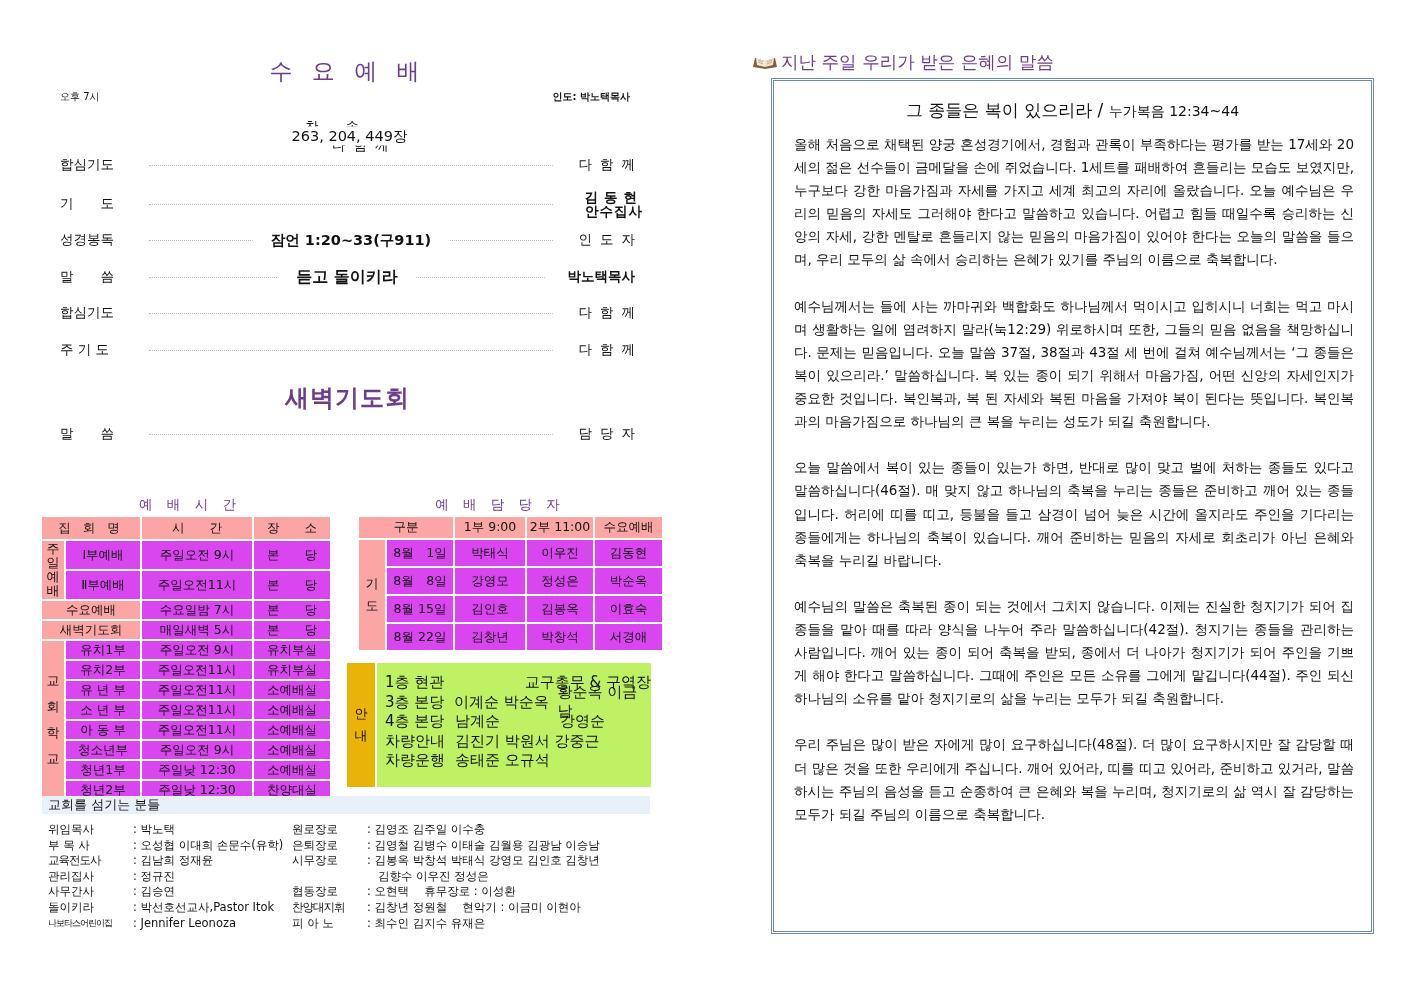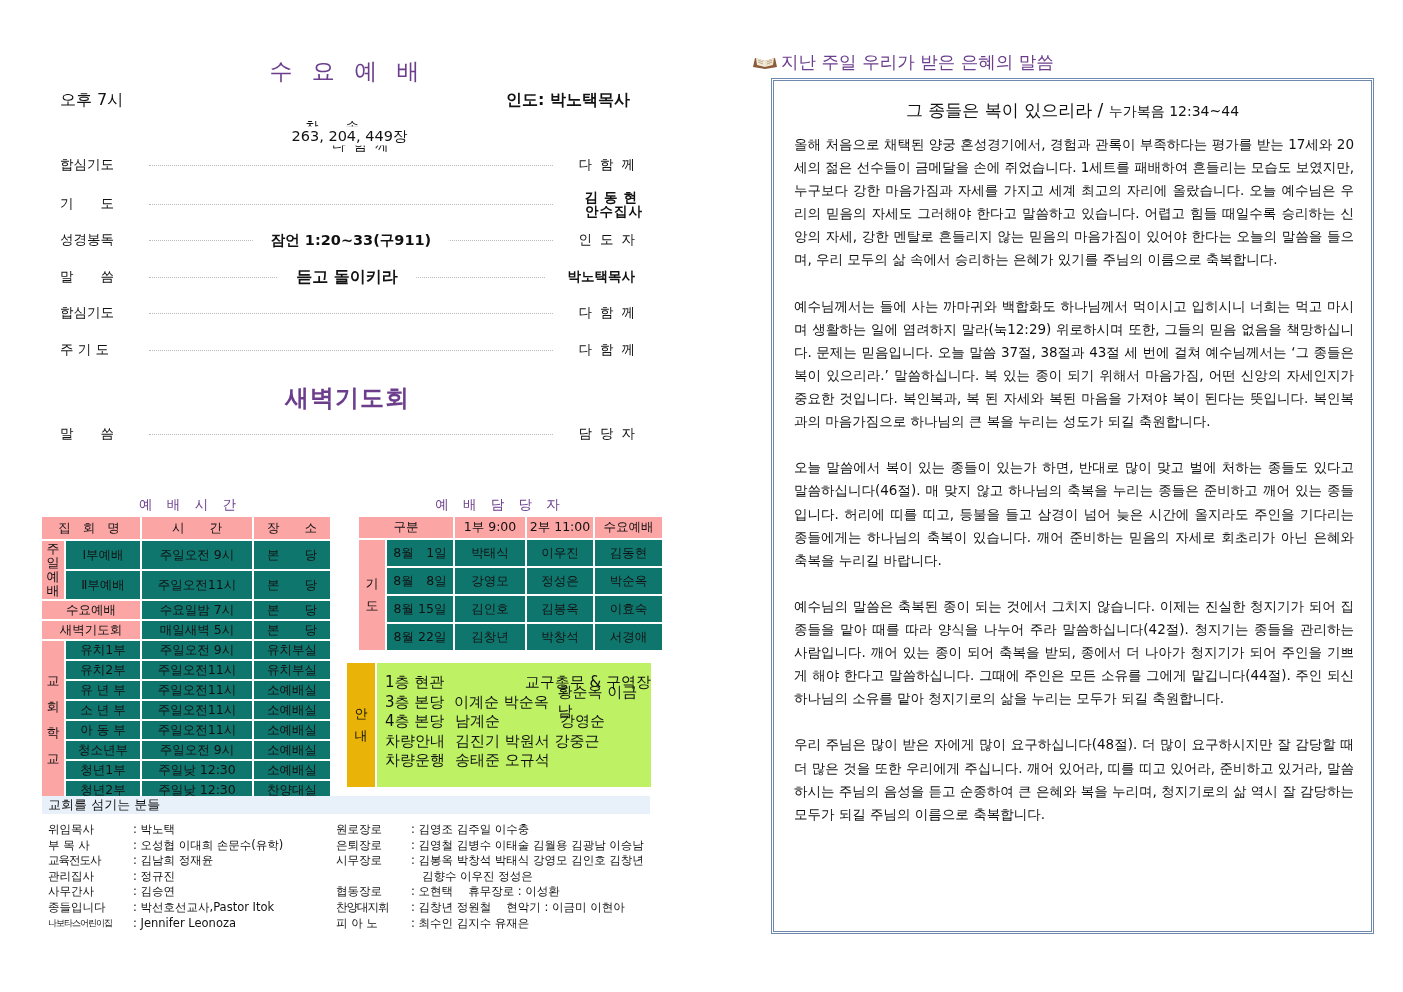--- a/index.html
+++ b/index.html
@@ -7,56 +7,56 @@
     width: 1403px; height: 992px; background: #ffffff;
     font-family: "DejaVu Sans", "Liberation Sans", sans-serif;
     color: #111; position: relative; overflow: hidden;
   }
   .left { position: absolute; left: 40px; top: 50px; width: 615px; }
   .purple-title {
     text-align: center; color: #6b3d8c; font-size: 23px; letter-spacing: 6px;
     font-family: "DejaVu Serif", serif;
   }
   .wed-title { position: absolute; left: 0; top: 6px; width: 615px; }
-  .hdr-row { position: absolute; top: 40px; left: 20px; width: 570px; font-size: 16px; display: flex; justify-content: space-between; }
+  .hdr-row { position: absolute; top: 40px; left: 20px; width: 570px; font-size: 10px; display: flex; justify-content: space-between; }
   .order-row { position: absolute; left: 20px; width: 575px; height: 24px; display: flex; align-items: center; font-size: 13.5px; }
   .order-row .lbl { width: 85px; letter-spacing: 0; white-space: nowrap; }
   .order-row .dots { flex: 1; border-bottom: 1px dotted #bbb; height: 1px; margin: 0 0 0 4px; position: relative; }
   .order-row .mid { position: absolute; left: 50%; transform: translate(-50%, -50%); top: 0; background: #fff; padding: 0 18px; white-space: nowrap; font-size: 14.5px; }
   .order-row .right { width: 90px; text-align: right; letter-spacing: 8px; margin-right: -8px; }
   .order-row .right.bold { letter-spacing: 0; margin-right: 0; font-weight: bold; }
   .order-row .right.two { line-height: 14px; font-size: 13.5px; letter-spacing: 6px; font-weight: bold; }
   .dawn-title { position: absolute; left: 0; top: 332px; width: 615px; font-size: 24px; letter-spacing: 1px; font-weight: bold; }
 
   .sub-title { color: #6b3d8c; font-size: 13.5px; letter-spacing: 5px; text-align: center; position: absolute; }
   table { border-collapse: separate; border-spacing: 2px; font-size: 12.5px; }
   td, th { font-weight: normal; text-align: center; padding: 0; }
   .th-blue { background: #fca5a5; }
-  .td-pink { background: #0f766e; }
+  .td-pink { background: #d946ef; }
   .tbl-times { position: absolute; left: 40px; top: 515px; width: 292px; }
   .tbl-times td { height: 18px; }
   .tbl-duty { position: absolute; left: 357px; top: 515px; width: 307px; }
   .tbl-duty td { height: 26px; }
   .tbl-duty tr.hrow td { height: 21px; }
   .guide { position: absolute; left: 347px; top: 663px; width: 304px; height: 124px; display: flex; }
   .guide .side { width: 28px; background: #eab308; display: flex; align-items: center; justify-content: center; font-size: 13px; line-height: 22px; text-align: center; }
   .guide .body { flex: 1; margin-left: 2px; background: #bef264; padding: 10px 0 0 8px; font-size: 15px; }
   .guide .gr { display: flex; height: 19.5px; align-items: center; }
   .guide .gr .k { width: 70px; }
   .guide .gr .v1 { width: 105px; }
   .vert { line-height: 14px; font-size: 13px; }
 
   .servers-bar { position: absolute; left: 42px; top: 796px; width: 608px; height: 18px; background: #e8f0fa; font-size: 13px; padding-left: 6px; line-height: 18px; }
   .servers { position: absolute; top: 822px; font-size: 11.5px; line-height: 15.6px; }
   .servers.l { left: 48px; }
   .servers.r { left: 292px; }
   .servers .row { display: flex; white-space: nowrap; }
   .servers .k { display: inline-block; }
   .servers.l .k { width: 85px; }
-  .servers.r .k { width: 75px; margin-left: 44px; }
+  .servers.r .k { width: 75px; }
   .servers .tiny { font-size: 9px; letter-spacing: -1px; }
   .sermon-hdr { position: absolute; left: 751px; top: 50px; color: #6b3d8c; font-size: 17.5px; display: flex; align-items: center; font-family: "DejaVu Serif", serif; }
   .book-icon { width: 28px; height: 18px; margin-right: 2px; position: relative; }
   .sermon-box { position: absolute; left: 771px; top: 78px; width: 603px; height: 856px; border: 3px double #6f88ad; }
   .sermon-title { position: absolute; top: 18px; left: 0; width: 100%; text-align: center; font-size: 17px; }
   .sermon-title .ref { font-size: 14px; }
   .sermon-body { position: absolute; left: 20px; top: 52px; width: 560px; font-size: 13.5px; line-height: 23.1px; text-align: justify; }
   .sermon-body p { margin-bottom: 23.1px; }
 </style>
 </head>
@@ -283,21 +283,21 @@
       <span class="k">관리집사</span>
       <span>:&nbsp;</span>
       <span>정규진</span>
     </div>
   <div class="row">
       <span class="k">사무간사</span>
       <span>:&nbsp;</span>
       <span>김승연</span>
     </div>
   <div class="row">
-      <span class="k">종들입니다</span>
+      <span class="k">돌이키라</span>
       <span>:&nbsp;</span>
       <span>박선호선교사,Pastor Itok</span>
     </div>
   <div class="row">
       <span class="k tiny">나보타스어린이집</span>
       <span>:&nbsp;</span>
       <span>Jennifer Leonoza</span>
     </div>
 </div>
 <div class="servers r">

